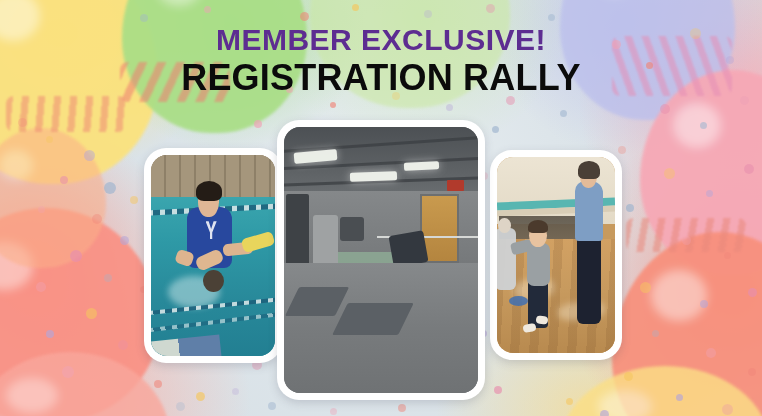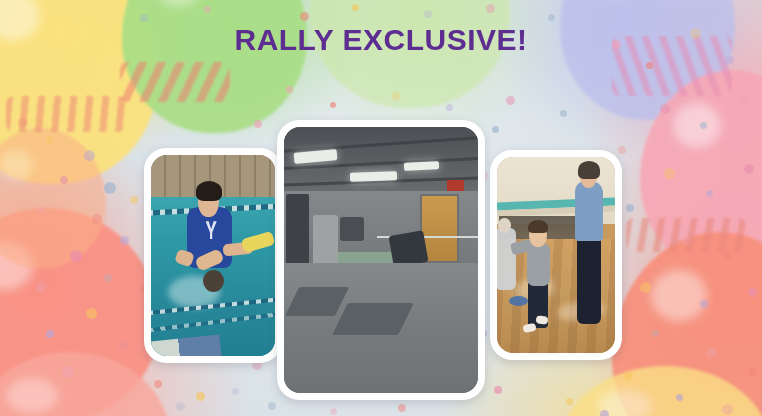--- a/index.html
+++ b/index.html
@@ -418,21 +418,22 @@
       <div class="dot" style="left:480px;top:330px;width:7px;height:7px;background:#b6a6d8;opacity:0.57;"></div>
       <div class="dot" style="left:494px;top:386px;width:8px;height:8px;background:#e88fae;opacity:0.66;"></div>
       <div class="dot" style="left:176px;top:402px;width:9px;height:9px;background:#9fb5cf;opacity:0.30;"></div>
       <div class="dot" style="left:330px;top:408px;width:7px;height:7px;background:#f0a3b6;opacity:0.39;"></div>
       <div class="dot" style="left:398px;top:404px;width:8px;height:8px;background:#f0867a;opacity:0.48;"></div>
       <div class="dot" style="left:566px;top:398px;width:7px;height:7px;background:#f6c75e;opacity:0.57;"></div>
       <div class="dot" style="left:600px;top:410px;width:9px;height:9px;background:#b6a6d8;opacity:0.66;"></div>
     </div>
 
   <div class="title-block">
-    <div class="title-line1">RALLY EXCLUSIVE!</div>
+    <div class="title-line1">MEMBER EXCLUSIVE!</div>
+    <div class="title-line2">REGISTRATION RALLY</div>
   </div>
 
   <div class="card card-left">
     <div class="photo p-swim">
       <div class="wall"></div>
       <div class="water"></div>
       <div class="lane lane1"></div>
       <div class="splash"></div>
       <div class="coach-body"></div>
       <div class="logo-y"></div>

